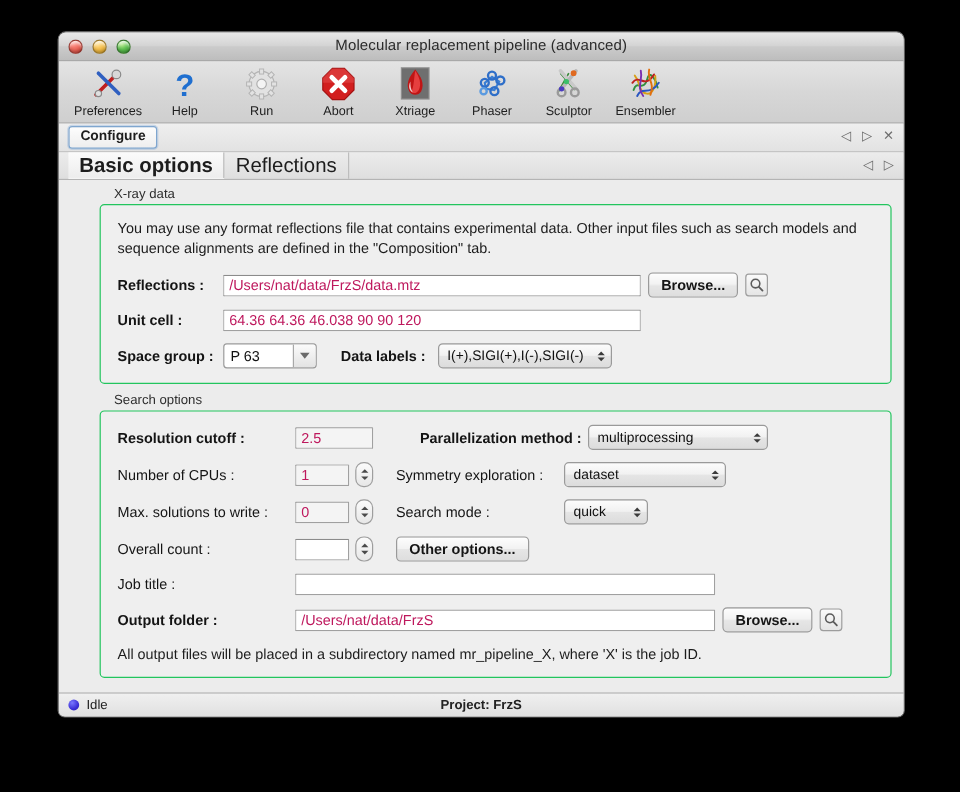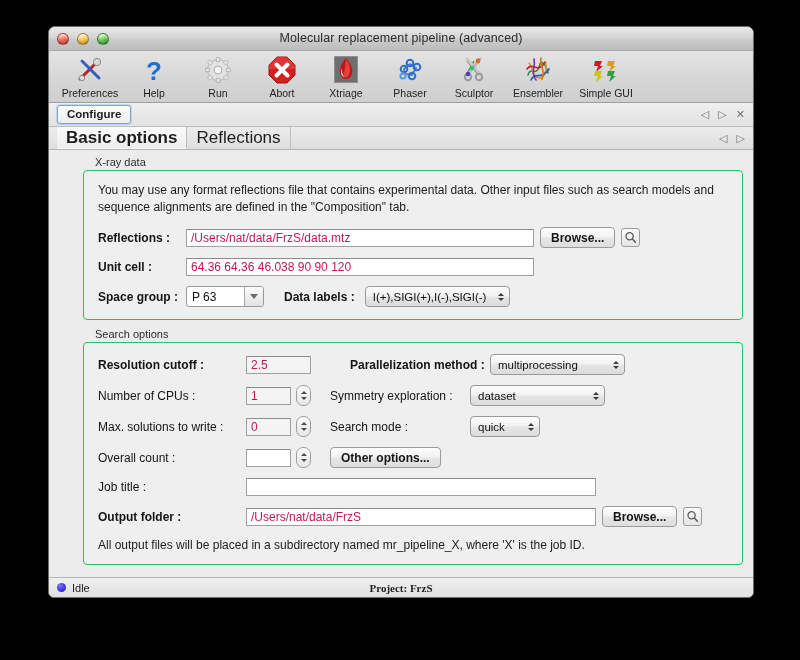--- a/index.html
+++ b/index.html
@@ -295,21 +295,20 @@
     width: 9px; height: 9px; border-radius: 50%;
     background: radial-gradient(circle at 35% 30%, #7a78ff 0%, #3b2fd6 60%, #2a1fae 100%);
     margin-right: 6px;
   }
   .status-text { font-size: 11px; color: #222; }
   .project-text {
     position: absolute; left: 0; right: 0;
     text-align: center;
     font-size: 11px; font-weight: bold; color: #222;
     pointer-events: none;
-    font-family: Liberation Serif, serif;
   }
 
   .gap-s { width: 6px; flex: 0 0 auto; }
   .gap-m { width: 10px; flex: 0 0 auto; }
 </style>
 </head>
 <body>
 
 <div id="window">
 
@@ -432,31 +431,20 @@
             <path d="M4 14 C10 6, 14 20, 22 7" stroke="#c02020"></path>
             <path d="M8 25 C12 16, 18 26, 26 14" stroke="#2a56c0"></path>
             <path d="M11 4 C13 12, 7 17, 13 25" stroke="#7a2fb0"></path>
             <path d="M18 3 C16 11, 23 14, 19 24" stroke="#e07010"></path>
           </g>
         </svg>
       </span>
       <span class="tlabel">Ensembler</span>
     </div>
 
-    <div class="tool" style="width:70px">
-      <span class="glyph">
-        <svg width="30" height="30" viewBox="0 0 30 30">
-          <path d="M4 6 L11 6 L9 11 L12 11 L5 17 L7 11 L3 11 Z" fill="#cc1e1e"></path>
-          <path d="M17 6 L24 6 L22 11 L25 11 L18 17 L20 11 L16 11 Z" fill="#d79f16"></path>
-          <path d="M4 16 L11 16 L9 21 L12 21 L5 27 L7 21 L3 21 Z" fill="#c9c418"></path>
-          <path d="M17 16 L24 16 L22 21 L25 21 L18 27 L20 21 L16 21 Z" fill="#2e9e46"></path>
-        </svg>
-      </span>
-      <span class="tlabel">Simple GUI</span>
-    </div>
 
   </div>
 
   <div class="configure-bar">
     <div class="configure-tab">Configure</div>
     <div class="bar-spacer"></div>
     <div class="navbtns">
       <span class="navglyph">◁</span>
       <span class="navglyph">▷</span>
       <span class="navglyph">✕</span>
@@ -529,21 +517,21 @@
 
     <div class="group">
       <div class="group-title">Search options</div>
       <div class="group-box">
 
         <div class="row">
           <div class="lbl bold" style="width:148px">Resolution cutoff :</div>
           <input class="tfield grayish" style="width: 65px;" value="2.5">
           <div style="width:39px"></div>
           <div class="lbl bold" style="width:140px">Parallelization method :</div>
-          <div class="popup" style="width:135px">
+          <div class="popup" style="width:150px">
             <span class="ptext">multiprocessing</span>
             <span class="chev2">
                 <i class="up"></i>
                 <i class="down"></i>
               </span>
           </div>
         </div>
 
         <div class="row">
           <div class="lbl" style="width:148px">Number of CPUs :</div>

